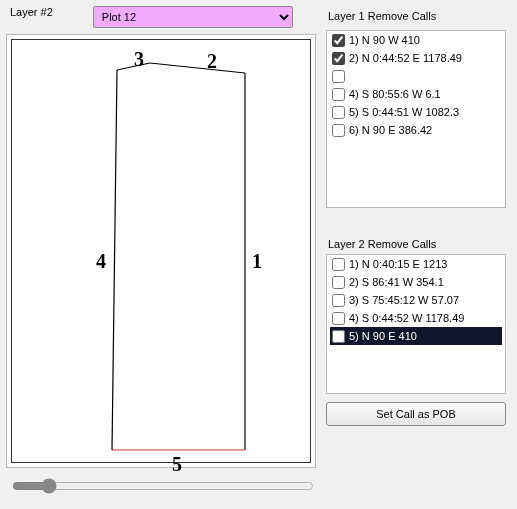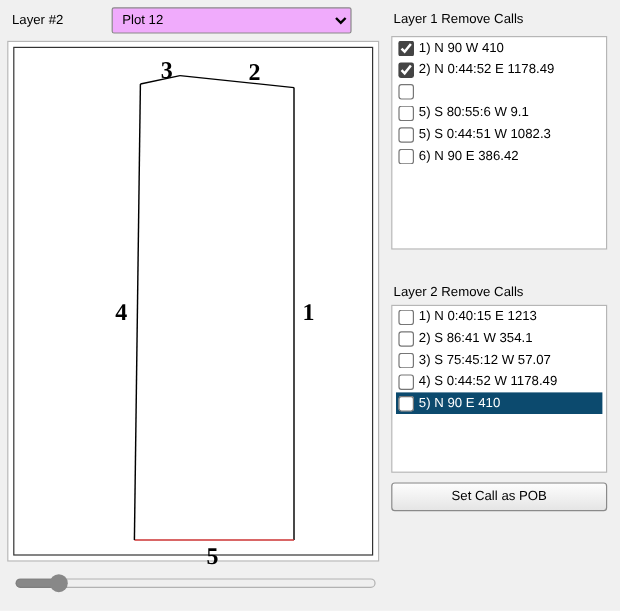--- a/index.html
+++ b/index.html
@@ -9,21 +9,20 @@
     font-family: "Segoe UI", Tahoma, sans-serif;
     font-size: 11px;
     background: #f0f0f0;
     color: #000;
     width: 517px;
     height: 509px;
     overflow: hidden;
   }
   .top-row {
     display: flex;
-    align-items: center;
     gap: 10px;
     margin-bottom: 6px;
   }
   .layer-label { margin-left: 4px; }
   .select-wrap {
     position: relative;
     width: 200px;
     margin-left: 30px;
   }
   select.plot-select {
@@ -84,21 +83,21 @@
   .listbox.l2 { height: 140px; margin-bottom: 8px;}
   .list-item {
     display: flex;
     align-items: center;
     gap: 4px;
     height: 18px;
     padding: 0 2px;
     white-space: nowrap;
   }
   .list-item.selected {
-    background: #0c4a6e;
+    background: #0f172a;
     color: #fff;
   }
   .list-item input[type=checkbox]{
     width:13px; height:13px; margin:0;
     accent-color: #444;
   }
   .list-item.selected input[type=checkbox]{
     filter: none;
     background:#fff;
   }
@@ -158,21 +157,21 @@
         </div>
         <div class="list-item">
           <input type="checkbox" checked="" style="">
           <span>2) N 0:44:52 E 1178.49</span>
         </div>
         <div class="list-item">
           <input type="checkbox" style="">
         </div>
         <div class="list-item">
           <input type="checkbox" style="">
-          <span>5) S 80:55:6 W 9.1</span>
+          <span>4) S 80:55:6 W 6.1</span>
         </div>
         <div class="list-item">
           <input type="checkbox" style="">
           <span>5) S 0:44:51 W 1082.3</span>
         </div>
         <div class="list-item">
           <input type="checkbox" style="">
           <span>6) N 90 E 386.42</span>
         </div>
       </div>

